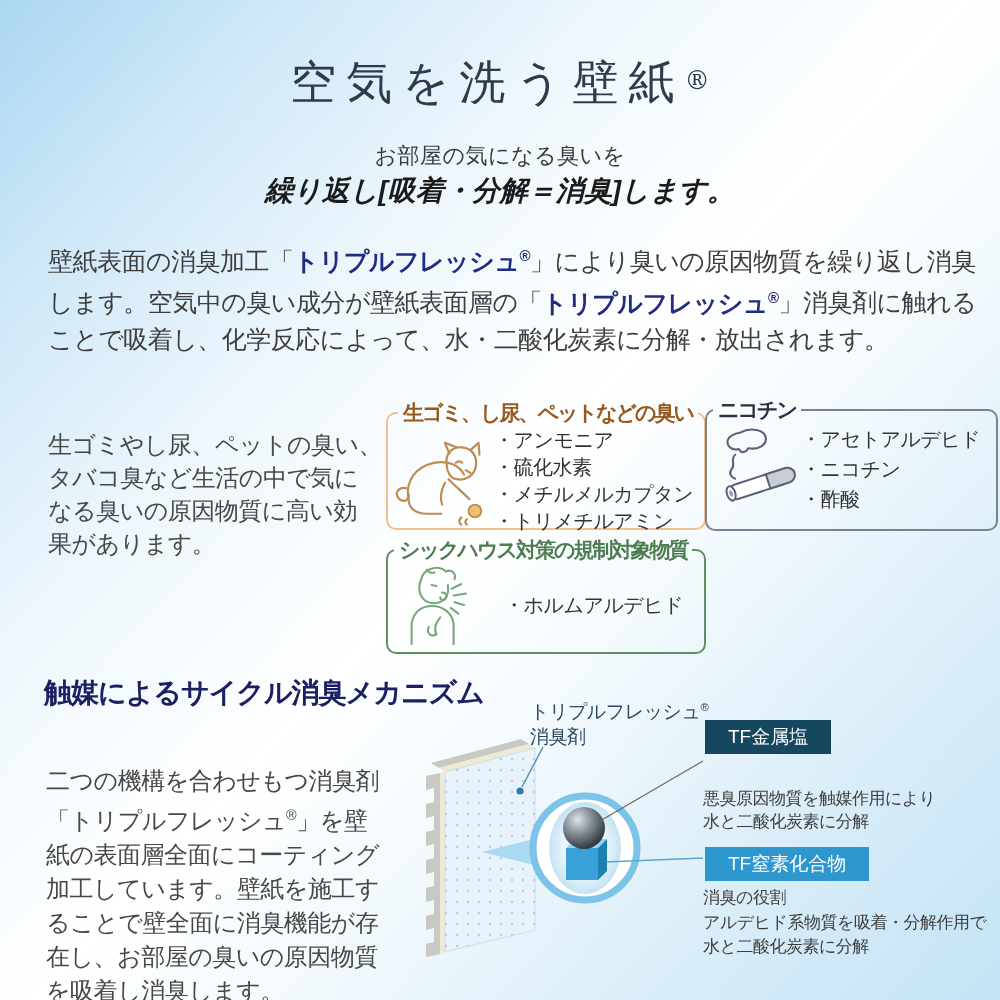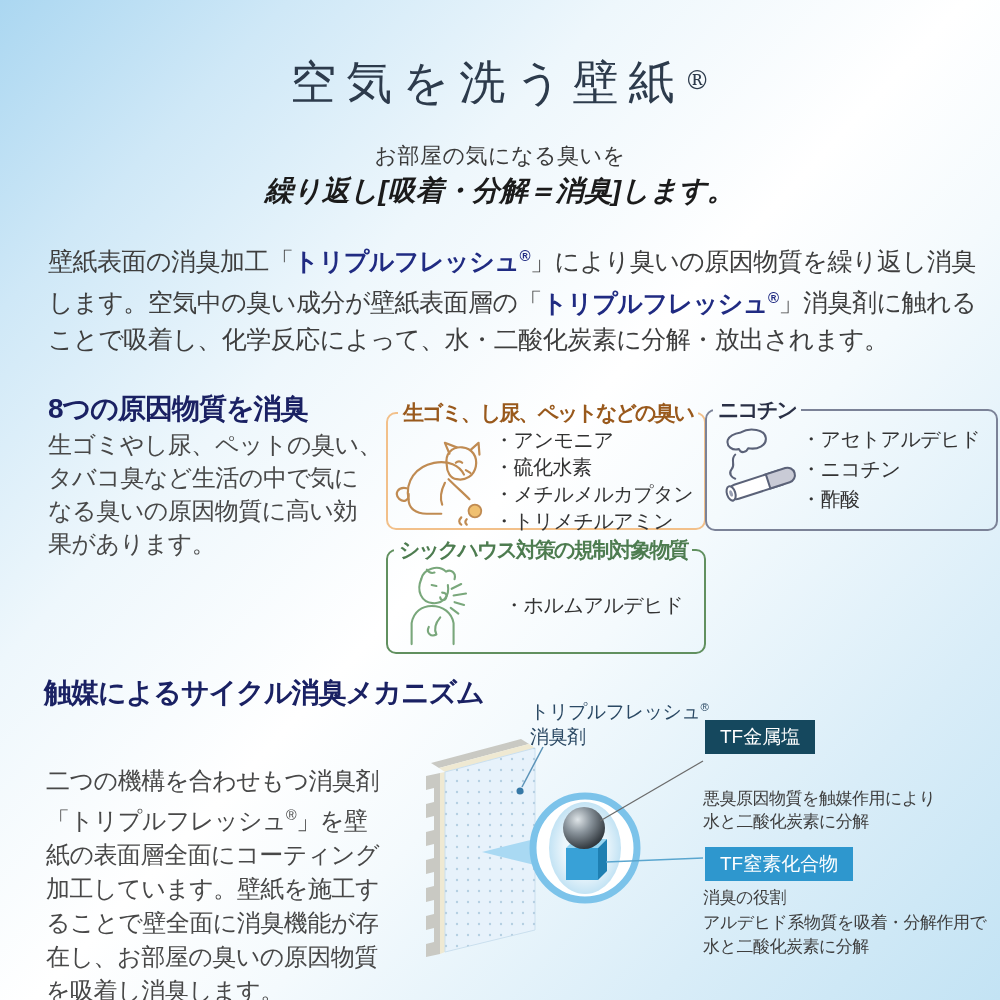--- a/index.html
+++ b/index.html
@@ -37,41 +37,40 @@
   .obox3{left:386px;top:536px;width:304px;height:110px;border:2px solid #61905f;}
   .obox3 legend{color:#4d7c50;}
   .obox-body{display:flex;align-items:center;}
   .olist{font-size:20px;line-height:27px;color:#333;letter-spacing:-.5px;white-space:nowrap;}
   .obox2 .olist{line-height:30px;}
   .ill{flex:none;}
 
   
   .tf-label{position:absolute;left:530px;top:695px;font-size:19px;line-height:25px;color:#2b4964;letter-spacing:-.5px;}
   .diagram-svg{position:absolute;left:410px;top:690px;width:580px;height:300px;}
-  .badge{position:absolute;color:#fff;font-size:19px;letter-spacing:0;padding:4px 15px;white-space:nowrap;}
+  .badge{position:absolute;color:#fff;font-size:19px;letter-spacing:0;padding:4px 23px;white-space:nowrap;}
   .badge-metal{left:705px;top:720px;background:#15485e;}
   .badge-nitro{left:705px;top:847px;background:#2e97ce;}
   .role-recycle{position:absolute;left:703px;top:757px;font-size:20px;color:#4a7590;letter-spacing:-.5px;}
   .callout-desc{position:absolute;font-size:17px;line-height:23px;color:#3e3e3e;letter-spacing:-.5px;white-space:nowrap;}
   .desc-metal{left:703px;top:787px;}
   .role-deodorize{position:absolute;left:703px;top:886px;font-size:17px;color:#3e3e3e;letter-spacing:-.5px;}
   .desc-nitro{left:703px;top:911px;line-height:24px;}
 </style>
 </head>
 <body>
 
 <div class="page">
 
   <div class="title"><span>空気を洗う壁紙<sup class="reg">®</sup></span></div>
   <div class="sub1">お部屋の気になる臭いを</div>
   <div class="sub2">繰り返し[吸着・分解＝消臭]します。</div>
 
   <div class="para-main"><span>壁紙表面の消臭加工「</span><span class="accent">トリプルフレッシュ<sup class="reg">®</sup></span><span>」により臭いの原因物質を繰り返し消臭<br>します。空気中の臭い成分が壁紙表面層の「</span><span class="accent">トリプルフレッシュ<sup class="reg">®</sup></span><span>」消臭剤に触れる<br>ことで吸着し、化学反応によって、水・二酸化炭素に分解・放出されます。</span></div>
 
-  <div class="h2 h2-odor">8つの原因物質を消臭</div>
   <div class="para-col para-odor"><span>生ゴミやし尿、ペットの臭い、<br>タバコ臭など生活の中で気に<br>なる臭いの原因物質に高い効<br>果があります。</span></div>
 
   <fieldset class="obox obox1">
     <legend>生ゴミ、し尿、ペットなどの臭い</legend>
     <div class="obox-body">
       <svg class="ill" width="100" height="94" viewBox="0 0 110 100">
         <g fill="none" stroke="#c08b52" stroke-width="2.4" stroke-linecap="round" stroke-linejoin="round">
           <path d="M14,58 C4,56 0,64 6,70 C11,74 17,71 16,64"></path>
           <path d="M16,70 C12,50 24,34 44,30 C60,27 72,33 77,43"></path>
           <path d="M16,70 C16,80 24,86 36,86 L52,86"></path>

